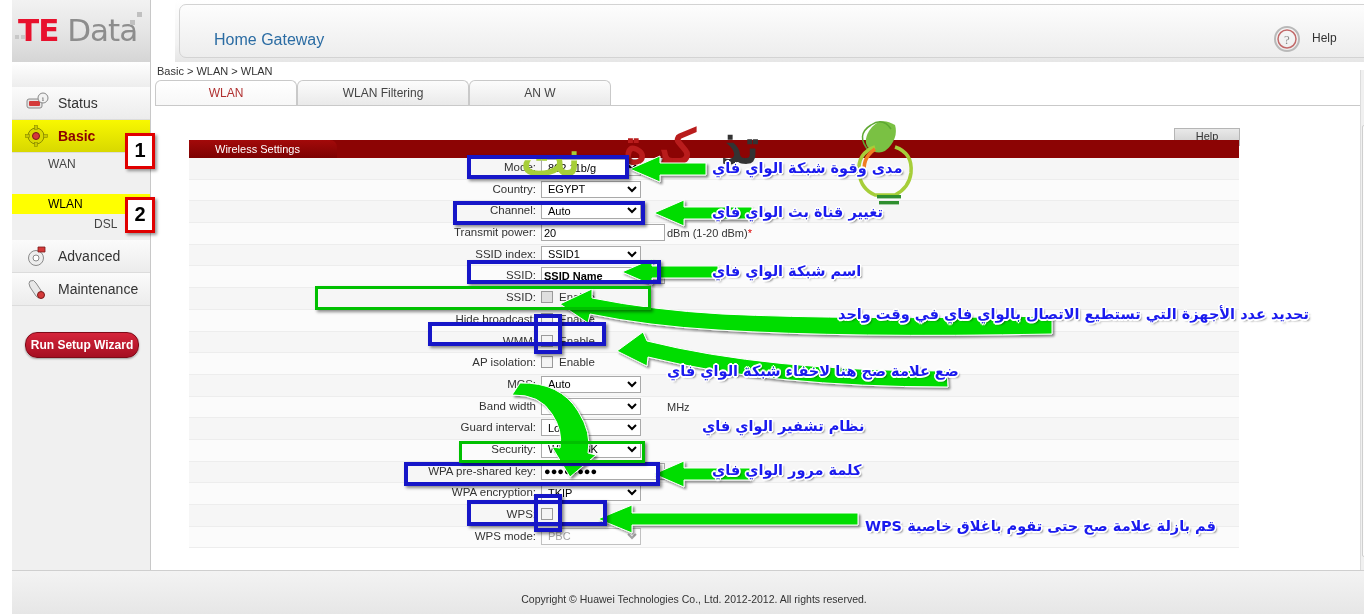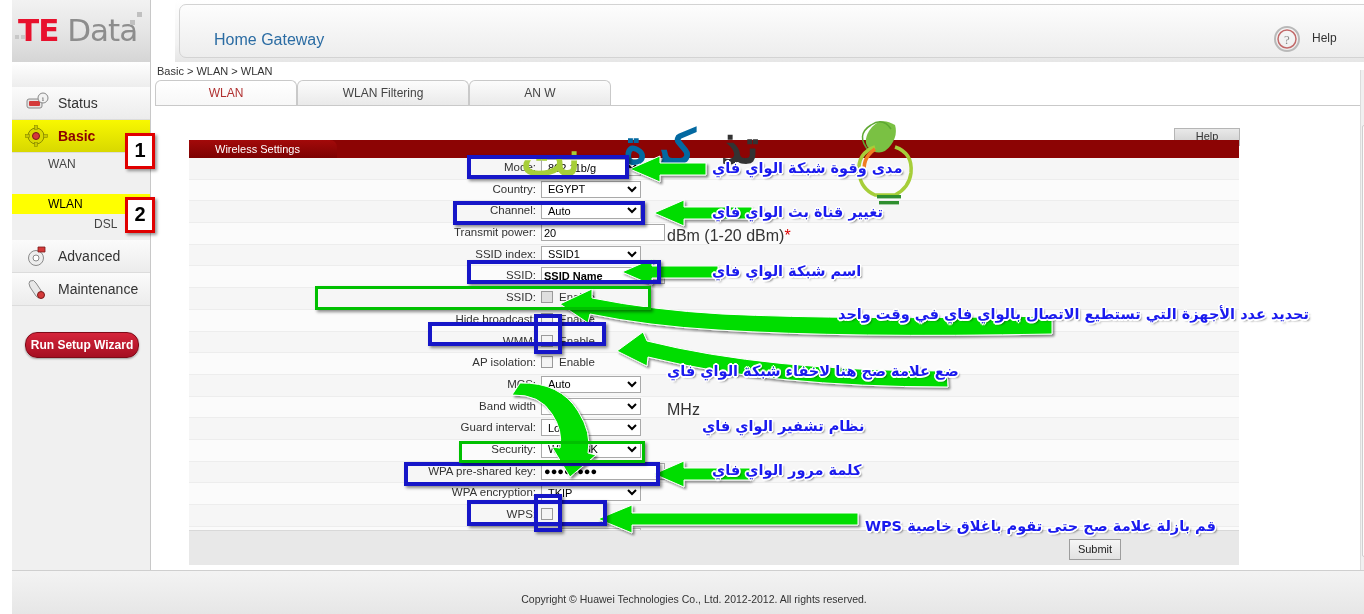--- a/index.html
+++ b/index.html
@@ -102,21 +102,21 @@
   .frow:nth-child(even){background:#fbfbfb;}
   .flabel{position:absolute;right:703px;top:3px;font-size:11.5px;color:#333;
     white-space:nowrap;text-align:right;}
   .fctl{position:absolute;left:352px;top:1px;}
 
   select.fs{width:100px;height:17px;font-size:11px;font-family:"Liberation Sans",sans-serif;
     border:1px solid #a9a9a9;background:#fff;padding:0 0 0 2px;}
   input.fi{width:118px;height:15px;font-size:11px;font-family:"Liberation Sans",sans-serif;
     border:1px solid #a9a9a9;background:#fff;padding:0 2px;}
   input.fi.bold{font-weight:bold;}
-  .fsuffix{position:absolute;left:478px;top:4px;font-size:16px;color:#333;}
+  .fsuffix{position:absolute;left:478px;top:4px;font-size:11px;color:#333;}
   .req{color:#d00;}
   .chk{position:absolute;left:352px;top:3px;width:12px;height:12px;
     border:1px solid #9a9a9a;background:#f4f4f4;display:inline-block;box-sizing:border-box;}
   .chklbl{position:absolute;left:370px;top:3px;font-size:11.5px;color:#333;}
 
   .form-foot{position:absolute;left:0;top:390px;width:1050px;height:34px;
     background:#e8e8e8;border-top:1px solid #d8d8d8;}
   .submit-btn{position:absolute;left:880px;top:8px;width:50px;height:19px;
     background:linear-gradient(to bottom,#f6f6f6,#e2e2e2);border:1px solid #9d9d9d;
     font-size:11px;text-align:center;line-height:18px;color:#222;cursor:pointer;}
@@ -266,21 +266,21 @@
     <div class="watermark">
       <svg width="430" height="90" viewBox="0 0 430 90">
         <path d="M392 8 q-16 -10 -26 6 q-8 14 4 20 q10 5 18 -6 q7 -10 4 -20 z" fill="#7ac143"></path>
         <path d="M366 34 q-14 -16 2 -26 q12 -8 20 4" fill="none" stroke="#5ea832" stroke-width="1.5"></path>
         <path d="M372 30 q-18 6 -16 26 q2 16 16 22 l20 0 q14 -7 16 -22 q2 -20 -16 -26" fill="none" stroke="#a6ce39" stroke-width="3.5"></path>
         <path d="M372 32 q-14 10 -10 26" fill="none" stroke="#f07c22" stroke-width="3.5"></path>
         <rect x="374" y="78" width="24" height="3.4" fill="#2f8f2f"></rect>
         <rect x="376" y="84" width="20" height="3.4" fill="#2f8f2f"></rect>
       </svg>
       <div class="wm-ar" style="left:218px;top:2px;">تذ</div>
-      <div class="wm-ar" style="left:120px;top:2px;color:#0369a1;">كرة</div>
+      <div class="wm-ar" style="left:120px;top:2px;color:#b91c1c;">كرة</div>
       <div class="wm-ar" style="left:18px;top:14px;color:#a6ce39;">نت</div>
     </div>
 
     <div class="panel">
       <div class="panel-help">Help</div>
       <div class="panel-head">
         <div class="panel-tab">Wireless Settings</div>
       </div>
 
       <div class="form-body" id="form-body">
@@ -357,23 +357,20 @@
           <div class="frow">
             <div class="flabel">WPS:</div>
             <span class="chk"></span>
           </div>
           <div class="frow">
             <div class="flabel">WPS mode:</div>
             <div class="fctl"><select class="fs" disabled=""><option>PBC</option></select></div>
           </div>
         </div>
 
-      <div class="form-foot">
-        <div class="submit-btn">Submit</div>
-      </div>
     </div>
   </div>
 
   <div class="anno">
     <svg width="1364" height="614" style="position:absolute;left:0;top:0;">
       <defs>
         <filter id="dsh" x="-30%" y="-30%" width="180%" height="180%">
           <feDropShadow dx="2" dy="2" stdDeviation="1.3" flood-color="#000" flood-opacity="0.45"></feDropShadow>
         </filter>
       </defs>

